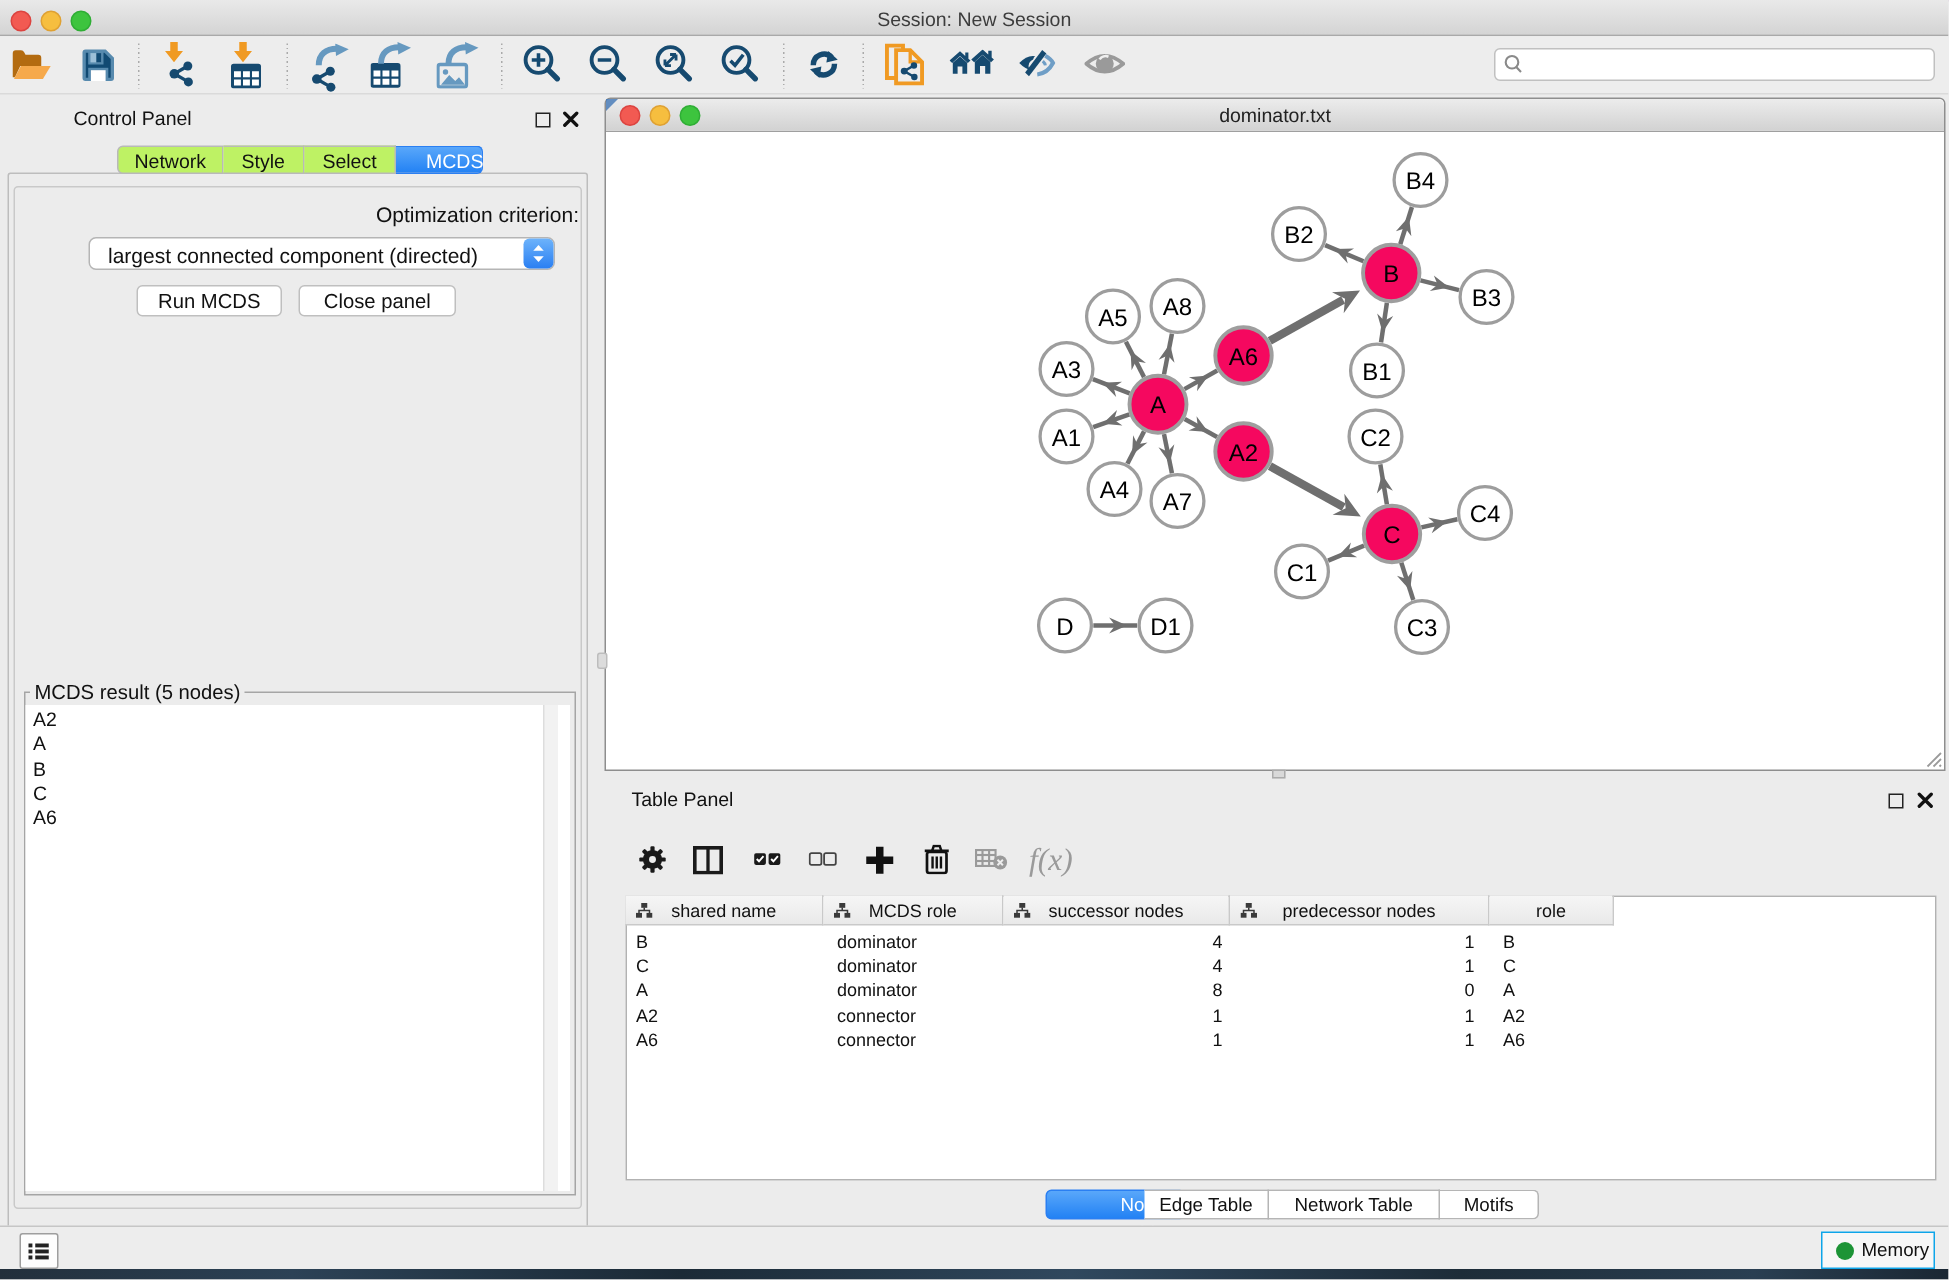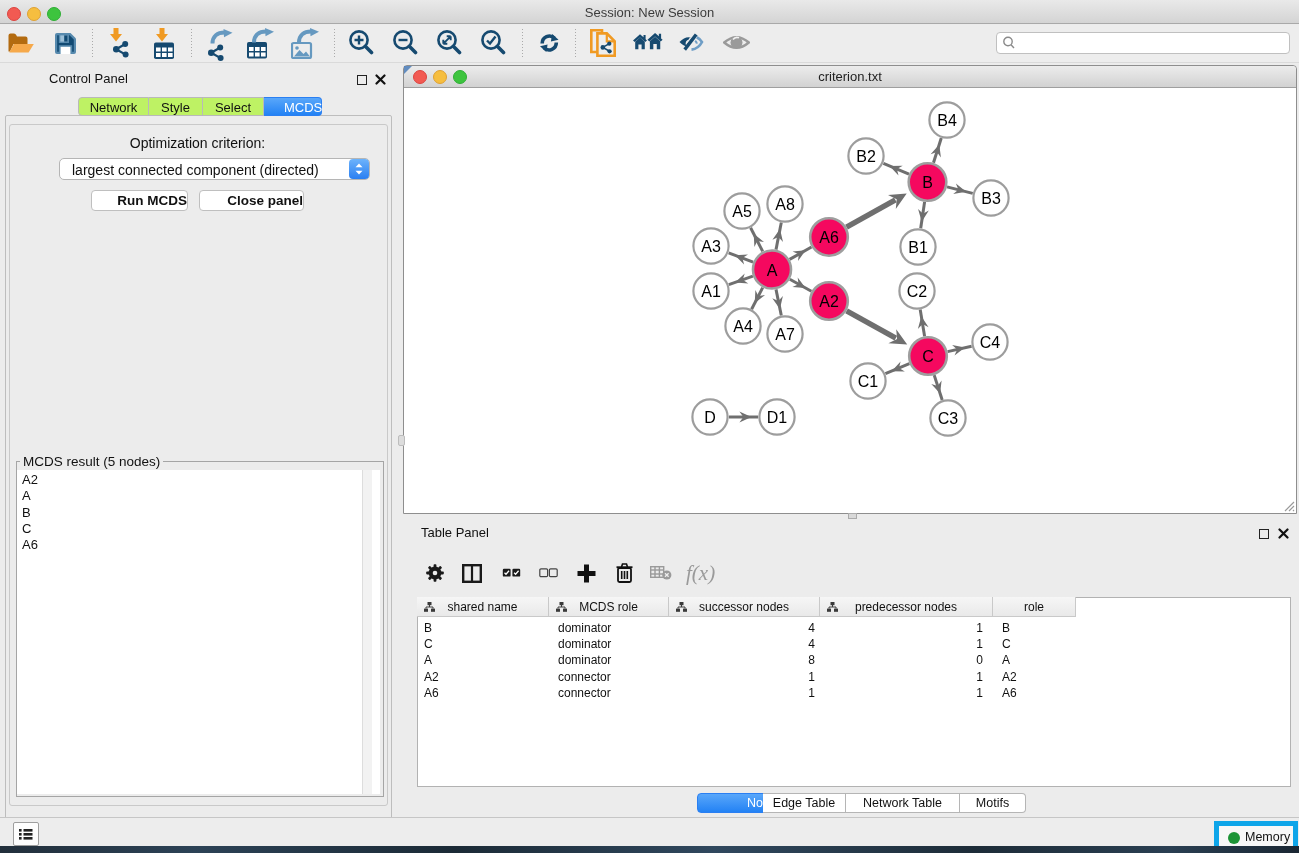--- a/index.html
+++ b/index.html
@@ -18,28 +18,28 @@
 
 .cp-title{left:13px;top:71px;font-size:13px;color:#111;margin-left:36px;}
 .winbtn-sq{width:8px;height:8px;border:1.5px solid #222;}
 .cp-box{left:5px;top:115px;width:385px;height:702px;background:#ececec;
  border:1px solid #bdbdbd;border-radius:2px;}
 .cp-inner{left:9px;top:124px;width:377px;height:680px;background:#ececec;
  border:1px solid #c9c9c9;border-radius:3px;}
 .tabs{left:78px;top:97px;height:19px;}
 .tab{position:absolute;top:0;height:19px;line-height:19px;text-align:center;
  font-size:13px;color:#111;background:#bef264;border:1px solid #b9b9b9;box-sizing:border-box;}
-.opt-label{left:9px;top:135px;width:377px;text-align:center;font-size:14px;color:#111;}
+.opt-label{left:9px;top:135px;width:377px;text-align:right;font-size:14px;color:#111;}
 .dropdown{left:43px;top:158px;width:311px;height:22px;background:#fff;
  border:1px solid #b5b5b5;border-radius:5px;box-sizing:border-box;margin-left:16px;}
 .dd-text{left:12px;top:2.5px;font-size:14px;color:#111;position:absolute;}
 .dd-btn{position:absolute;right:0px;top:0px;width:20px;height:20px;
  background:linear-gradient(#6db3fb,#2a7ff2);border-radius:4px;}
 .btn{position:absolute;height:21px;background:#fff;border:1px solid #bfbfbf;
- border-radius:4px;font-size:13.5px;color:#111;text-align:right;line-height:20px;box-sizing:border-box;font-weight:bold;}
+ border-radius:4px;font-size:13.5px;color:#111;text-align:center;line-height:20px;box-sizing:border-box;}
 .fieldset{left:16px;top:461px;width:366px;height:334px;border:1px solid #a5a5a5;}
 .legend{left:20px;top:454px;background:#ececec;padding:0 3px;font-size:13.5px;color:#111;}
 .listbox{left:17px;top:470px;width:363px;height:324px;background:#fff;}
 .scrolltrack{left:345px;top:0;width:9px;height:324px;position:absolute;
  background:#f2f2f2;border-left:1px solid #ddd;}
 .listitems{position:absolute;left:5px;top:2px;font-size:13px;color:#111;line-height:16.3px;}
 
 .netwin{left:403px;top:65px;width:894px;height:449px;background:#fff;
  border:1px solid #8e8e8e;border-radius:4px 4px 0 0;box-sizing:border-box;}
 .net-titlebar{position:absolute;left:0;top:0;width:892px;height:21px;
@@ -251,21 +251,21 @@
 <div class="abs listbox">
  <div class="scrolltrack"></div>
  <div class="listitems">A2<br>A<br>B<br>C<br>A6</div>
 </div>
 
 <div class="abs netwin">
  <div class="net-titlebar"></div>
  <div class="abs light" style="left:9px;top:4px;background:#f25a52;border:0.5px solid #dc4440;"></div>
  <div class="abs light" style="left:29px;top:4px;background:#f6be3f;border:0.5px solid #dfa133;"></div>
  <div class="abs light" style="left:49px;top:4px;background:#3dc43e;border:0.5px solid #2fae35;"></div>
- <div class="net-ttl">criterion.txt</div>
+ <div class="net-ttl">dominator.txt</div>
  <svg style="position:absolute;right:1px;bottom:1px;" width="12" height="12" viewBox="0 0 12 12">
   <path d="M11 2 L2 11 M11 6 L6 11 M11 10 L10 11" stroke="#9a9a9a" stroke-width="1.2"></path>
  </svg>
  <svg style="position:absolute;left:0;top:0;" width="8" height="8" viewBox="0 0 8 8">
   <path d="M0 0 L8 0 L0 8 Z" fill="#4a7db8" opacity="0.85"></path>
  </svg>
 </div>
 <svg width="893" height="424" viewBox="0 0 893 424" style="position:absolute;left:404px;top:87px;" font-family="Liberation Sans, sans-serif">
     <line x1="348.9" y1="189.2" x2="324.8" y2="197.7" stroke="#6f6f6f" stroke-width="3"></line>
     <polygon points="331.1,195.5 340.7,186.4 338.7,192.8 344.3,196.6" fill="#6f6f6f"></polygon>
@@ -498,17 +498,17 @@
   <g fill="#222">
    <rect x="5" y="6" width="2.6" height="2.6"></rect>
         <rect x="9.5" y="6" width="9" height="2.6"></rect>
    <rect x="5" y="10" width="2.6" height="2.6"></rect>
         <rect x="9.5" y="10" width="9" height="2.6"></rect>
    <rect x="5" y="14" width="2.6" height="2.6"></rect>
         <rect x="9.5" y="14" width="9" height="2.6"></rect>
   </g>
  </svg>
 </div>
-<div class="abs" style="left:1214px;top:821px;width:74px;height:23px;background:#f7f7f7;border:5px solid #0ea5e9;">
+<div class="abs" style="left:1214px;top:821px;width:74px;height:23px;background:#f7f7f7;border:1px solid #0ea5e9;">
  <div style="position:absolute;left:9px;top:6px;width:12px;height:12px;border-radius:50%;background:#1d9436;"></div>
  <div style="position:absolute;left:26px;top:4px;font-size:12.5px;color:#111;">Memory</div>
 </div>
 <div class="abs desktop"></div>
 
 </body></html>

